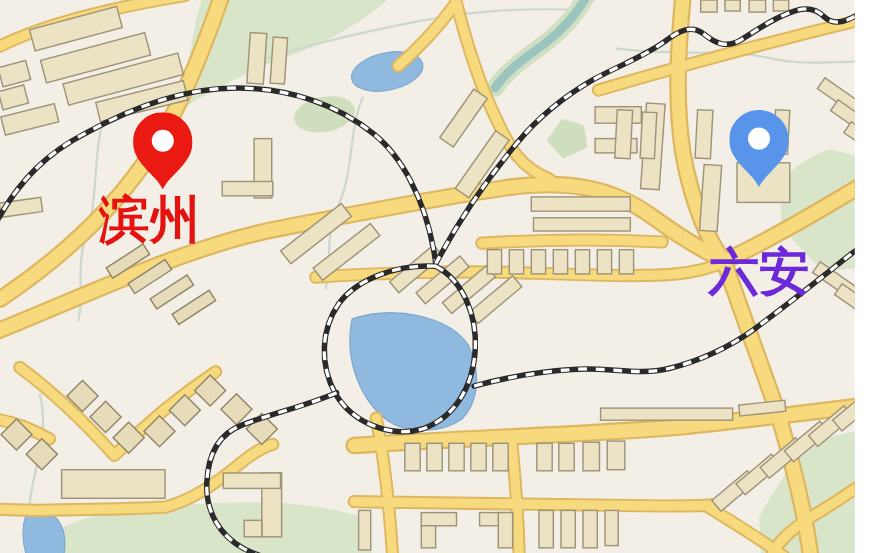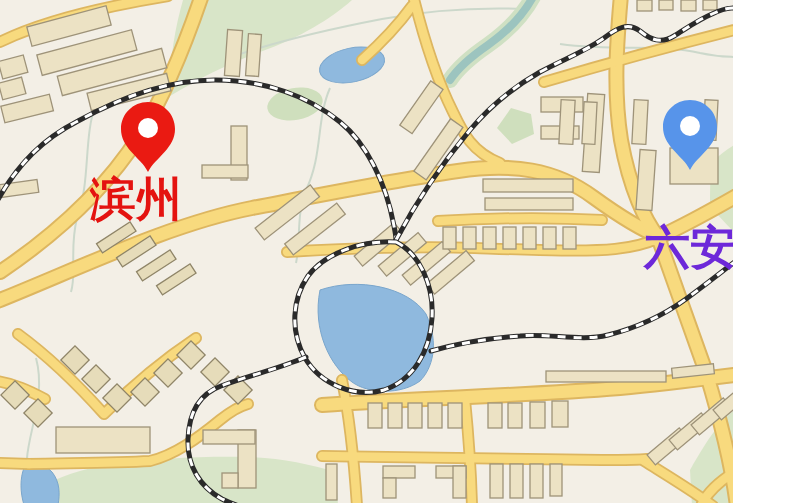--- a/index.html
+++ b/index.html
@@ -1,17 +1,17 @@
 <!DOCTYPE html>
 <html><head>
 <meta charset="utf-8">
 <style>
   html,body{margin:0;padding:0;}
   .screen{position:relative;width:733px;height:503px;overflow:hidden;background:#f3efe6;
-          font-family:"Liberation Sans","DejaVu Sans",sans-serif;}
+          font-family:"Liberation Sans","DejaVu Sans",sans-serif;padding-left:44px;}
   .map-svg{position:absolute;left:0;top:0;}
   
   .park{fill:#d8e5c8;stroke:none;}
   .park2{fill:#cfdfbd;}
   .water{fill:#8fb9de;stroke:#7aa6cc;stroke-width:1;}
   .stream{fill:none;stroke:#ccd8cb;stroke-width:2;}
   .riverbank{fill:none;stroke:#cfe0c3;stroke-width:16;stroke-linecap:round;}
   .river{fill:none;stroke:#9cc4bf;stroke-width:8;stroke-linecap:round;}
   .casing{fill:none;stroke:#ddb660;stroke-width:16;stroke-linecap:round;stroke-linejoin:round;}
   .roadfill{fill:none;stroke:#f8da7e;stroke-width:12;stroke-linecap:round;stroke-linejoin:round;}

